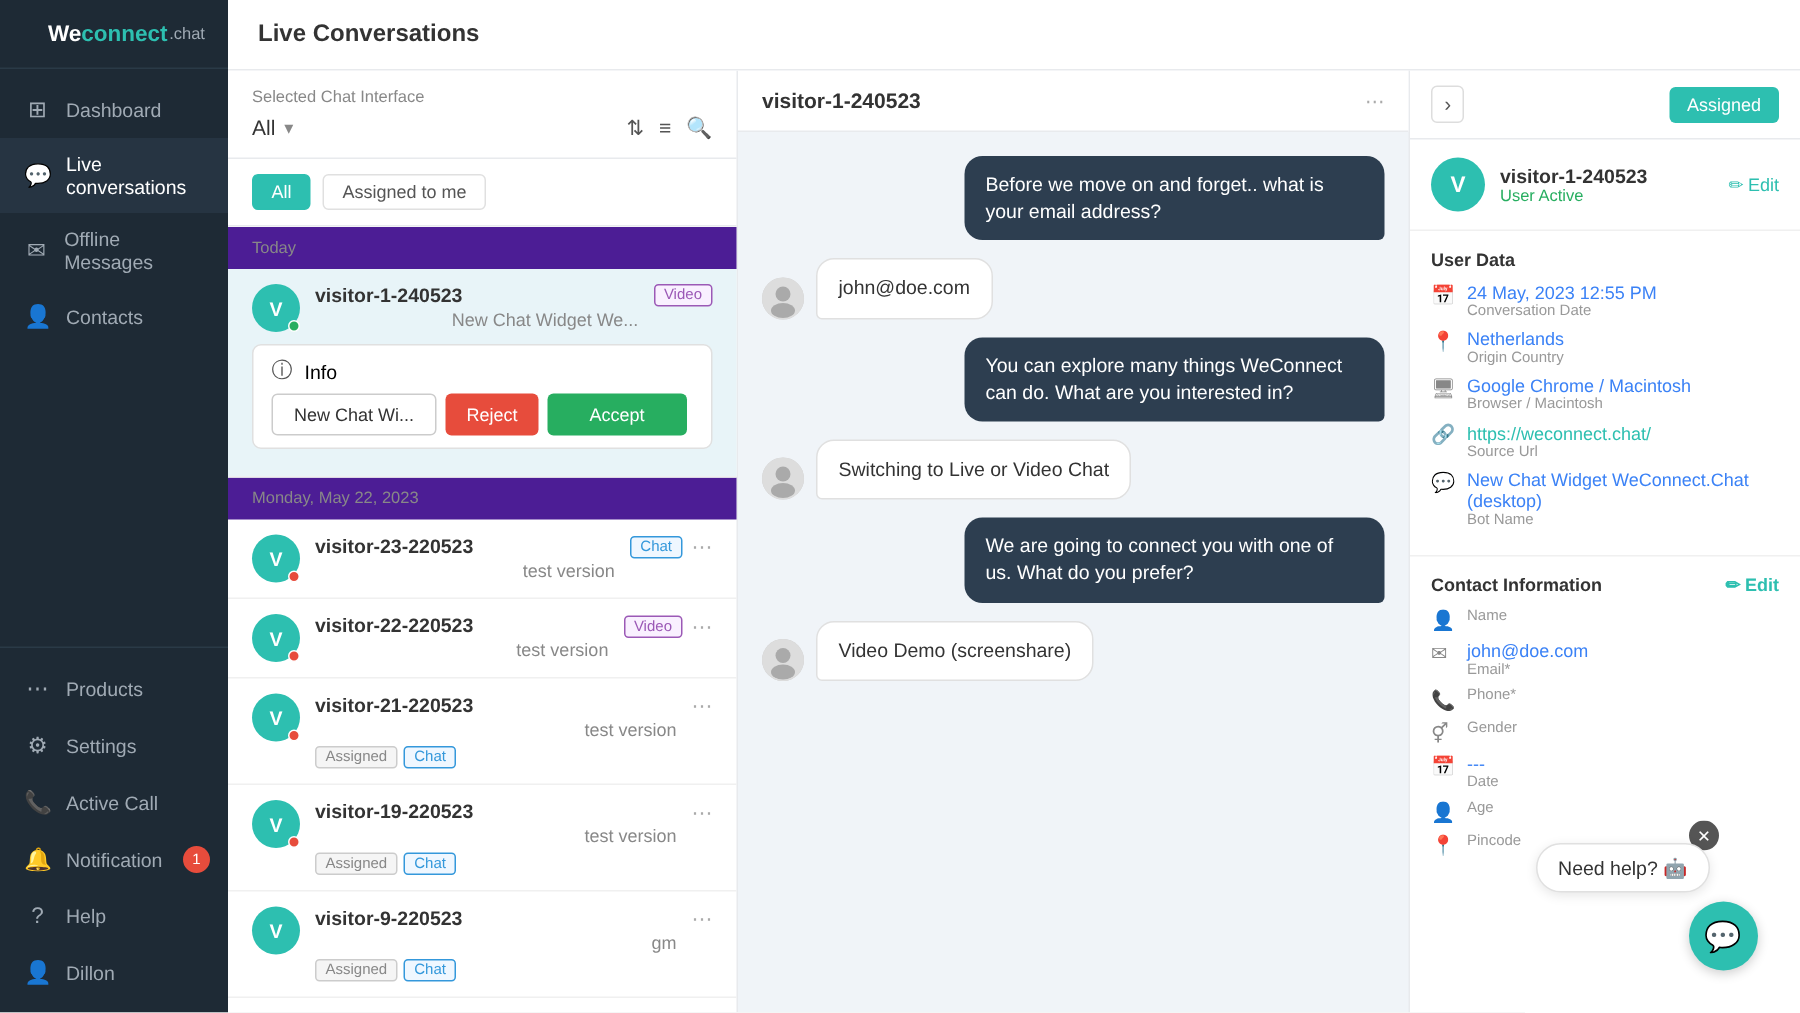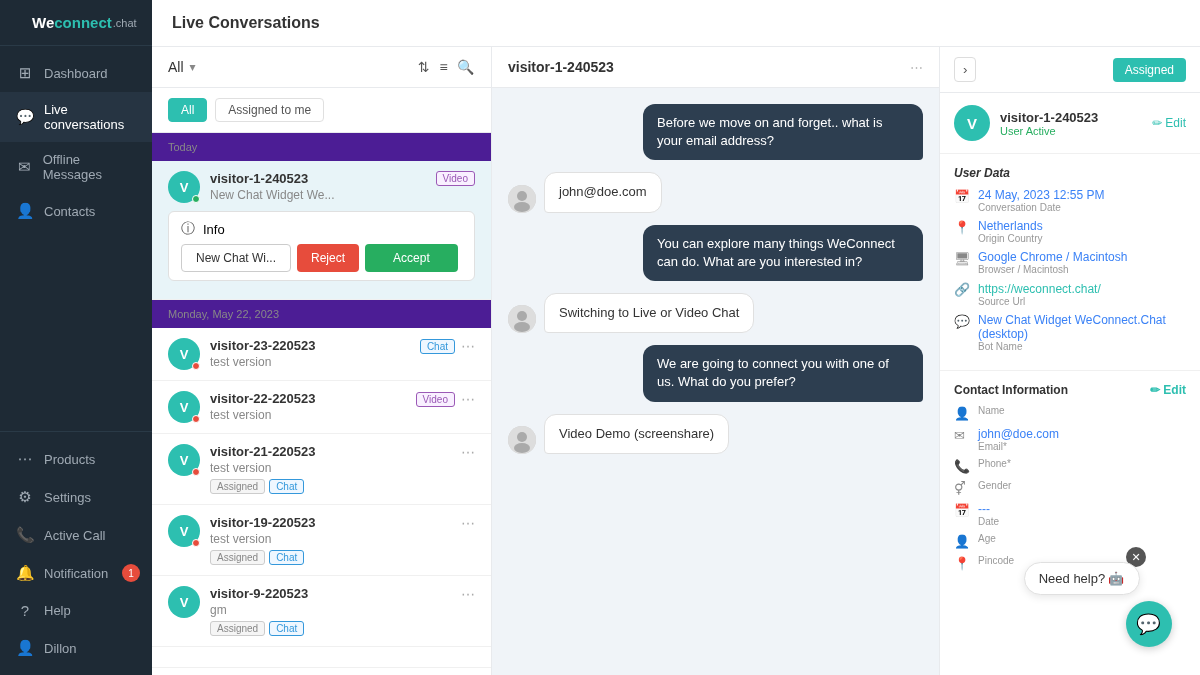--- a/index.html
+++ b/index.html
@@ -94,21 +94,21 @@
       display: flex; align-items: center; justify-content: center;
       font-size: 13px; font-weight: 600; flex-shrink: 0; position: relative;
     }
     .conv-avatar .status-dot {
       width: 8px; height: 8px; border-radius: 50%; background: #e74c3c;
       position: absolute; bottom: 0; right: 0; border: 1px solid #fff;
     }
     .conv-avatar .status-dot.green { background: #27ae60; }
     .conv-info { flex: 1; min-width: 0; }
     .conv-name { font-size: 13px; font-weight: 600; color: #333; }
-    .conv-preview { font-size: 12px; color: #888; white-space: nowrap; overflow: hidden; text-overflow: ellipsis; margin-top: 2px; }
+    .conv-preview { font-size: 12px; color: #888; white-space: nowrap; overflow: hidden; text-overflow: ellipsis; margin-top: 2px; text-align: right; }
     .conv-tags { display: flex; gap: 4px; margin-top: 4px; flex-wrap: wrap; }
     .tag {
       font-size: 10px; padding: 1px 6px; border-radius: 3px;
       border: 1px solid; 
     }
     .tag-video { color: #9b59b6; border-color: #9b59b6; background: #f9f0ff; }
     .tag-chat { color: #3498db; border-color: #3498db; background: #eff7ff; }
     .tag-assigned { color: #888; border-color: #ccc; background: #f5f5f5; }
     .conv-dots { color: #aaa; cursor: pointer; font-size: 14px; }
 
@@ -189,21 +189,21 @@
       width: 36px; height: 36px; border-radius: 50%;
       background: #2dbfb0; color: #fff;
       display: flex; align-items: center; justify-content: center;
       font-size: 15px; font-weight: 600;
     }
     .user-name { font-size: 13px; font-weight: 600; color: #333; }
     .user-status { font-size: 11px; color: #27ae60; }
     .edit-link { color: #2dbfb0; font-size: 12px; cursor: pointer; margin-left: auto; display: flex; align-items: center; gap: 3px; }
 
     .data-section { padding: 12px 14px; border-bottom: 1px solid #f0f0f0; }
-    .data-section-title { font-size: 12px; font-weight: 600; color: #333; margin-bottom: 8px; font-style: italic; }
+    .data-section-title { font-size: 12px; font-weight: 600; color: #333; margin-bottom: 8px; }
     .data-row { display: flex; gap: 8px; align-items: flex-start; margin-bottom: 6px; }
     .data-icon { color: #888; font-size: 13px; width: 16px; flex-shrink: 0; margin-top: 1px; }
     .data-content { flex: 1; }
     .data-value { font-size: 12px; color: #3b82f6; }
     .data-label { font-size: 10px; color: #999; }
     .data-link { font-size: 12px; color: #2dbfb0; text-decoration: none; }
 
     .contact-section { padding: 12px 14px; }
     .contact-title { font-size: 12px; font-weight: 600; color: #333; margin-bottom: 8px; display: flex; align-items: center; justify-content: space-between; }
 
@@ -291,20 +291,21 @@
 </div>
 
 <div class="main">
   <div class="header">
     <span>Live Conversations</span>
   </div>
   <div class="content">
 
     <div class="conversations-panel">
       <div class="panel-header">
+        <div class="selected-chat-label">Selected Chat Interface</div>
         <div class="chat-selector">
           <span class="chat-selector-text">All</span>
           <span class="dropdown-arrow">▾</span>
           <div class="panel-icons">
             <span class="panel-icon">⇅</span>
             <span class="panel-icon">≡</span>
             <span class="panel-icon">🔍</span>
           </div>
         </div>
       </div>

